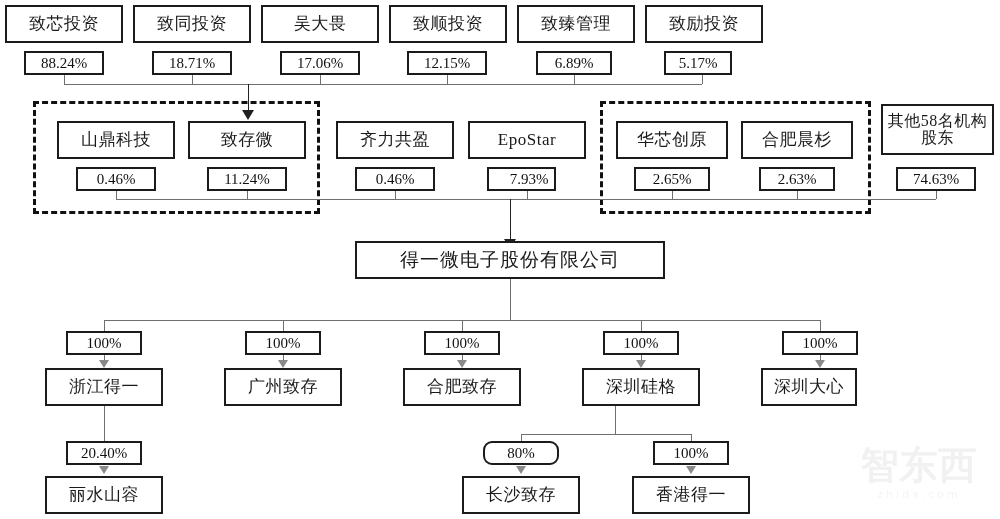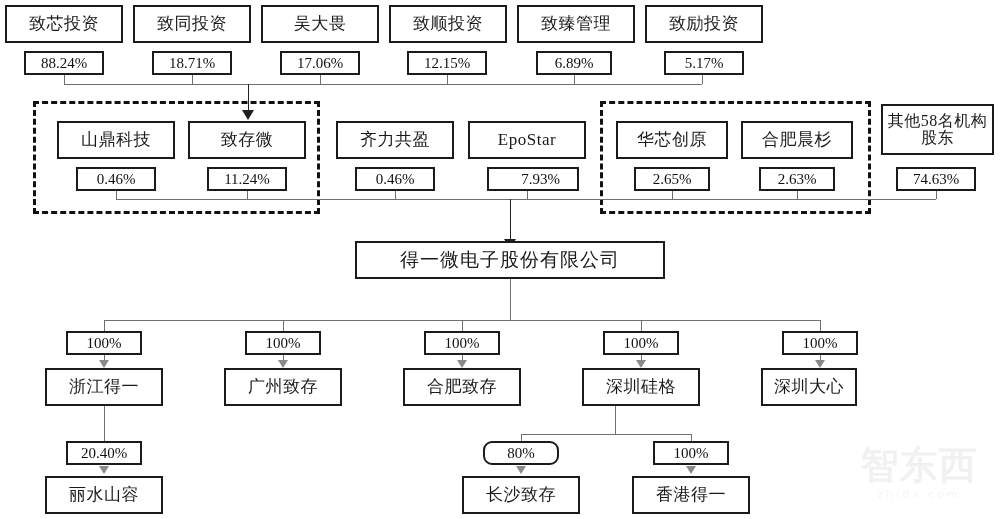--- a/index.html
+++ b/index.html
@@ -167,21 +167,21 @@
   <div class="node" style="left:517px; top:5px; width:118px; height:38px;">
     <span>致臻管理</span>
   </div>
   <div class="pct" style="left:536px; top:51px; width:76px;">
     <span>6.89%</span>
   </div>
 
   <div class="node" style="left:645px; top:5px; width:118px; height:38px;">
     <span>致励投资</span>
   </div>
-  <div class="pct" style="left:664px; top:51px; width:80px;">
+  <div class="pct" style="left:664px; top:51px; width:68px;">
     <span>5.17%</span>
   </div>
 
   <div class="ln-v" style="left:64px;  top:75px; height:9px;"></div>
   <div class="ln-v" style="left:192px; top:75px; height:9px;"></div>
   <div class="ln-v" style="left:320px; top:75px; height:9px;"></div>
   <div class="ln-v" style="left:447px; top:75px; height:9px;"></div>
   <div class="ln-v" style="left:574px; top:75px; height:9px;"></div>
   <div class="ln-v" style="left:702px; top:75px; height:9px;"></div>
 
@@ -210,21 +210,21 @@
   <div class="node" style="left:336px; top:121px; width:118px; height:38px;">
     <span>齐力共盈</span>
   </div>
   <div class="pct" style="left:355px; top:167px; width:80px;">
     <span>0.46%</span>
   </div>
 
   <div class="node" style="left:468px; top:121px; width:118px; height:38px;">
     <span>EpoStar</span>
   </div>
-  <div class="pct" style="left:487px; top:167px; width:92px;padding-left:15px;">
+  <div class="pct" style="left:487px; top:167px; width:69px;padding-left:15px;">
     <span>7.93%</span>
   </div>
 
   <div class="node" style="left:616px; top:121px; width:112px; height:38px;">
     <span>华芯创原</span>
   </div>
   <div class="pct" style="left:634px; top:167px; width:76px;">
     <span>2.65%</span>
   </div>
 

